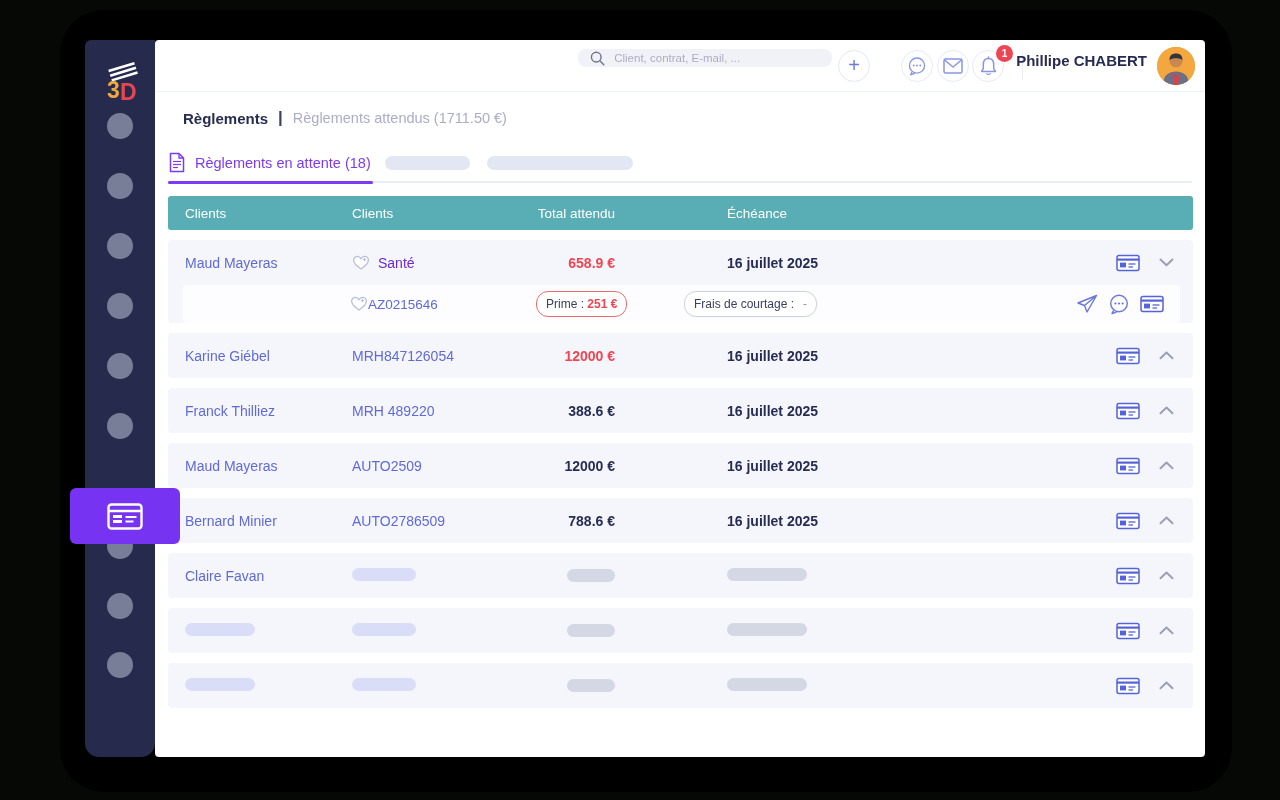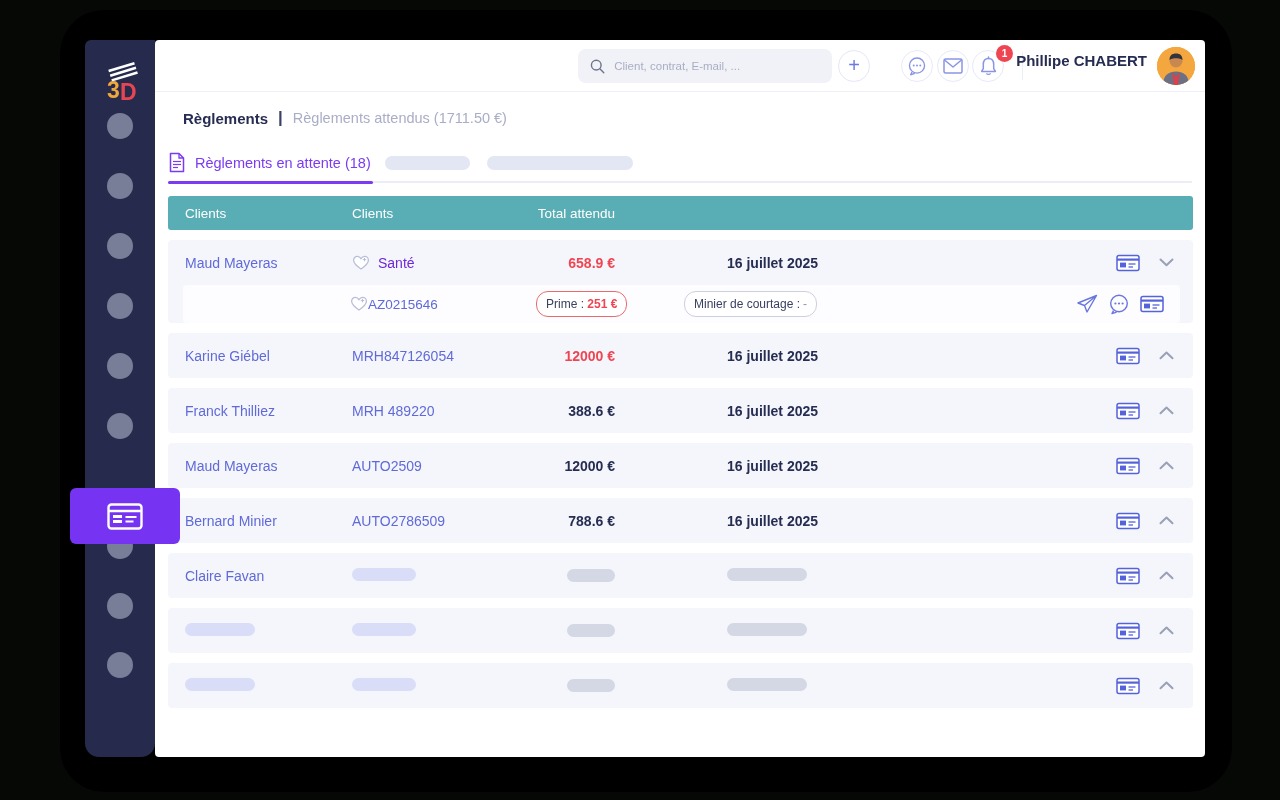--- a/index.html
+++ b/index.html
@@ -11,21 +11,21 @@
   
   .sidebar { position:absolute; left:25px; top:30px; width:70px; height:717px; background:#262b4d; border-radius:6px 0 14px 14px; }
   .logo { position:absolute; left:14px; top:16px; width:44px; height:48px; }
   .nav-dot { position:absolute; left:22px; width:26px; height:26px; border-radius:50%; background:#787e97; }
   .active-nav { position:absolute; left:-15px; top:448px; width:110px; height:56px; background:#7733f2; border-radius:6px; display:flex; align-items:center; justify-content:center; z-index:3; }
 
   
   .content { position:absolute; left:95px; top:30px; width:1050px; height:717px; background:#fff; border-radius:4px; }
 
   .topbar { position:relative; height:52px; border-bottom:1px solid #eef0f7; }
-  .search { position:absolute; left:423px; top:9px; width:254px; height:34px; background:#f1f2f7; border-radius:8px; display:flex; align-items:center; padding:8px 12px; gap:9px; }
+  .search { position:absolute; left:423px; top:9px; width:254px; height:18px; background:#f1f2f7; border-radius:8px; display:flex; align-items:center; padding:8px 12px; gap:9px; }
   .search input { border:none; background:transparent; font-size:11.5px; color:#3a4060; width:100%; outline:none; font-family:"Liberation Sans", sans-serif; }
   .search input::placeholder { color:#a9aec2; }
   .plus-btn { position:absolute; left:683px; top:10px; width:32px; height:32px; border:1px solid #e4e7f6; border-radius:50%; background:#fff; color:#6c7ae0; font-size:20px; font-weight:400; line-height:28px; text-align:center; cursor:pointer; }
   .icon-btn { position:absolute; top:10px; width:32px; height:32px; border:1px solid #e7eaf8; border-radius:50%; background:#fff; display:flex; align-items:center; justify-content:center; cursor:pointer; }
   .badge { position:absolute; left:841px; top:5px; width:17px; height:17px; background:#ef4552; border-radius:50%; color:#fff; font-size:10px; font-weight:700; display:flex; align-items:center; justify-content:center; z-index:2; }
   .topbar-divider { position:absolute; left:867px; top:12px; width:1px; height:28px; background:#eceef6; }
   .user-name { position:absolute; right:58px; top:0; height:40px; display:flex; align-items:center; font-size:15px; font-weight:600; color:#262c52; }
   .avatar { position:absolute; left:1002px; top:7px; width:38px; height:38px; border-radius:50%; overflow:hidden; background:#f3a73e; }
 
   .breadcrumb { position:absolute; left:28px; top:68px; display:flex; align-items:center; gap:10px; }
@@ -173,20 +173,21 @@
       <div class="tab-pill" style="left:319px; width:146px"></div>
       <div class="tab-underline"></div>
     </div>
 
     <div class="table">
       <div class="grid-row thead">
         <div>Clients</div>
         <div>Clients</div>
         <div class="th-total">Total attendu</div>
         <div></div>
+        <div>Échéance</div>
         <div></div>
           <div></div>
       </div>
       <div id="rows">
           <div class="row-card">
             <div class="grid-row row">
       <div><span class="cell-client">Maud Mayeras</span></div>
       <div>
                 <span class="cell-contract muted">
                   <svg width="18" height="16" viewBox="0 0 18 16">
@@ -217,21 +218,21 @@
             <div class="subrow">
         <div class="sub-code">
                 <svg width="18" height="16" viewBox="0 0 18 16">
   <path d="M9 14 C4 10.5 1.6 8 1.6 5.2 C1.6 3 3.3 1.4 5.3 1.4 C6.8 1.4 8.2 2.3 9 3.6 C9.8 2.3 11.2 1.4 12.7 1.4 C14.7 1.4 16.4 3 16.4 5.2 C16.4 8 14 10.5 9 14 Z" fill="#fff" stroke="#b9bed8" stroke-width="1.3"></path>
   <path d="M10.8 4.6 h3.4 M12.5 2.9 v3.4" stroke="#b9bed8" stroke-width="1"></path>
                 </svg>
                 <span>AZ0215646</span>
               </div>
         <div class="mini-box prime-box"><span>Prime : </span><span class="val">251 €</span></div>
         <div class="mini-box fees-box">
-                <span>Minier de courtage :</span>
+                <span>Frais de courtage :</span>
                 <span class="val">-</span>
               </div>
         <div class="sub-icons">
           <span>
                   <svg width="22" height="20" viewBox="0 0 22 20">
   <path d="M20.5 1.5 L2 9 L8.5 11.5 L20.5 1.5 L11 18 L8.5 11.5" fill="none" stroke="#6a76dd" stroke-width="1.4" stroke-linejoin="round"></path>
                   </svg>
                 </span>
           <span>
                   <svg width="22" height="22" viewBox="0 0 22 22">

